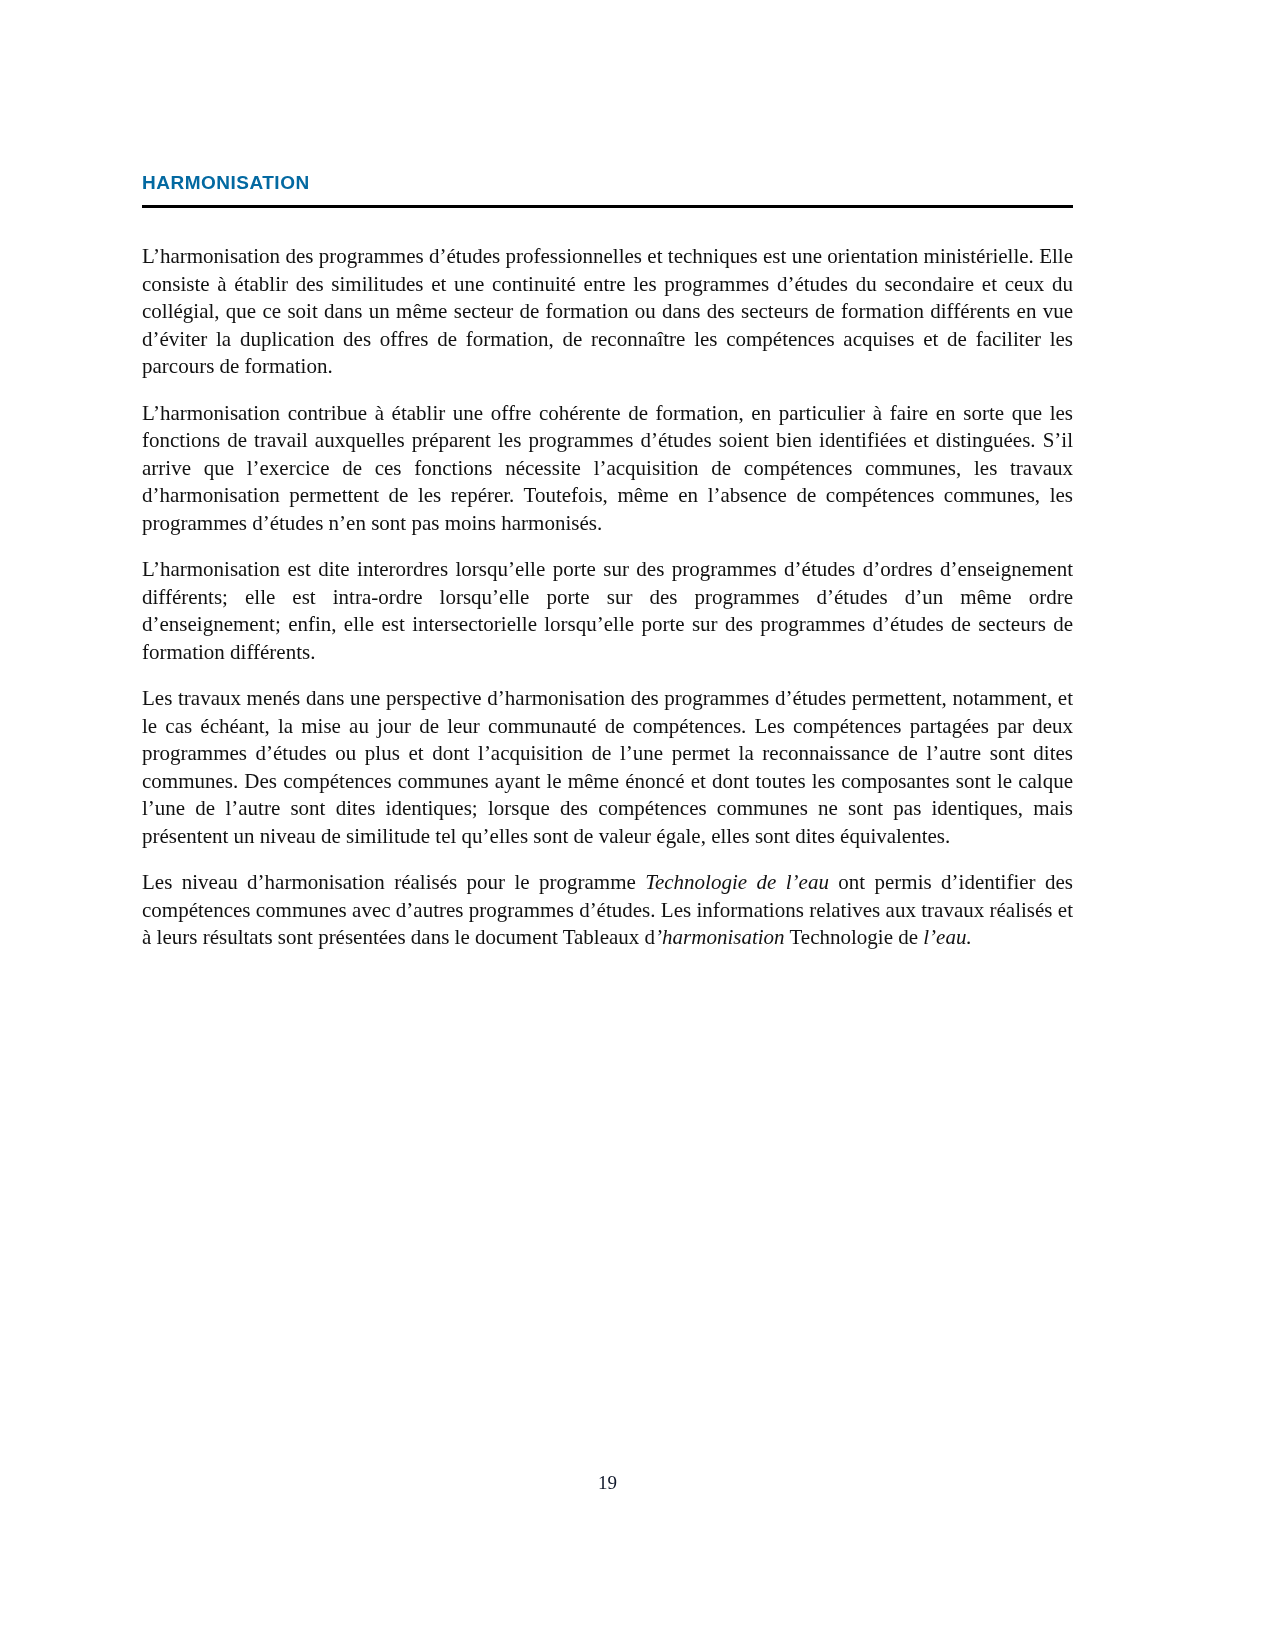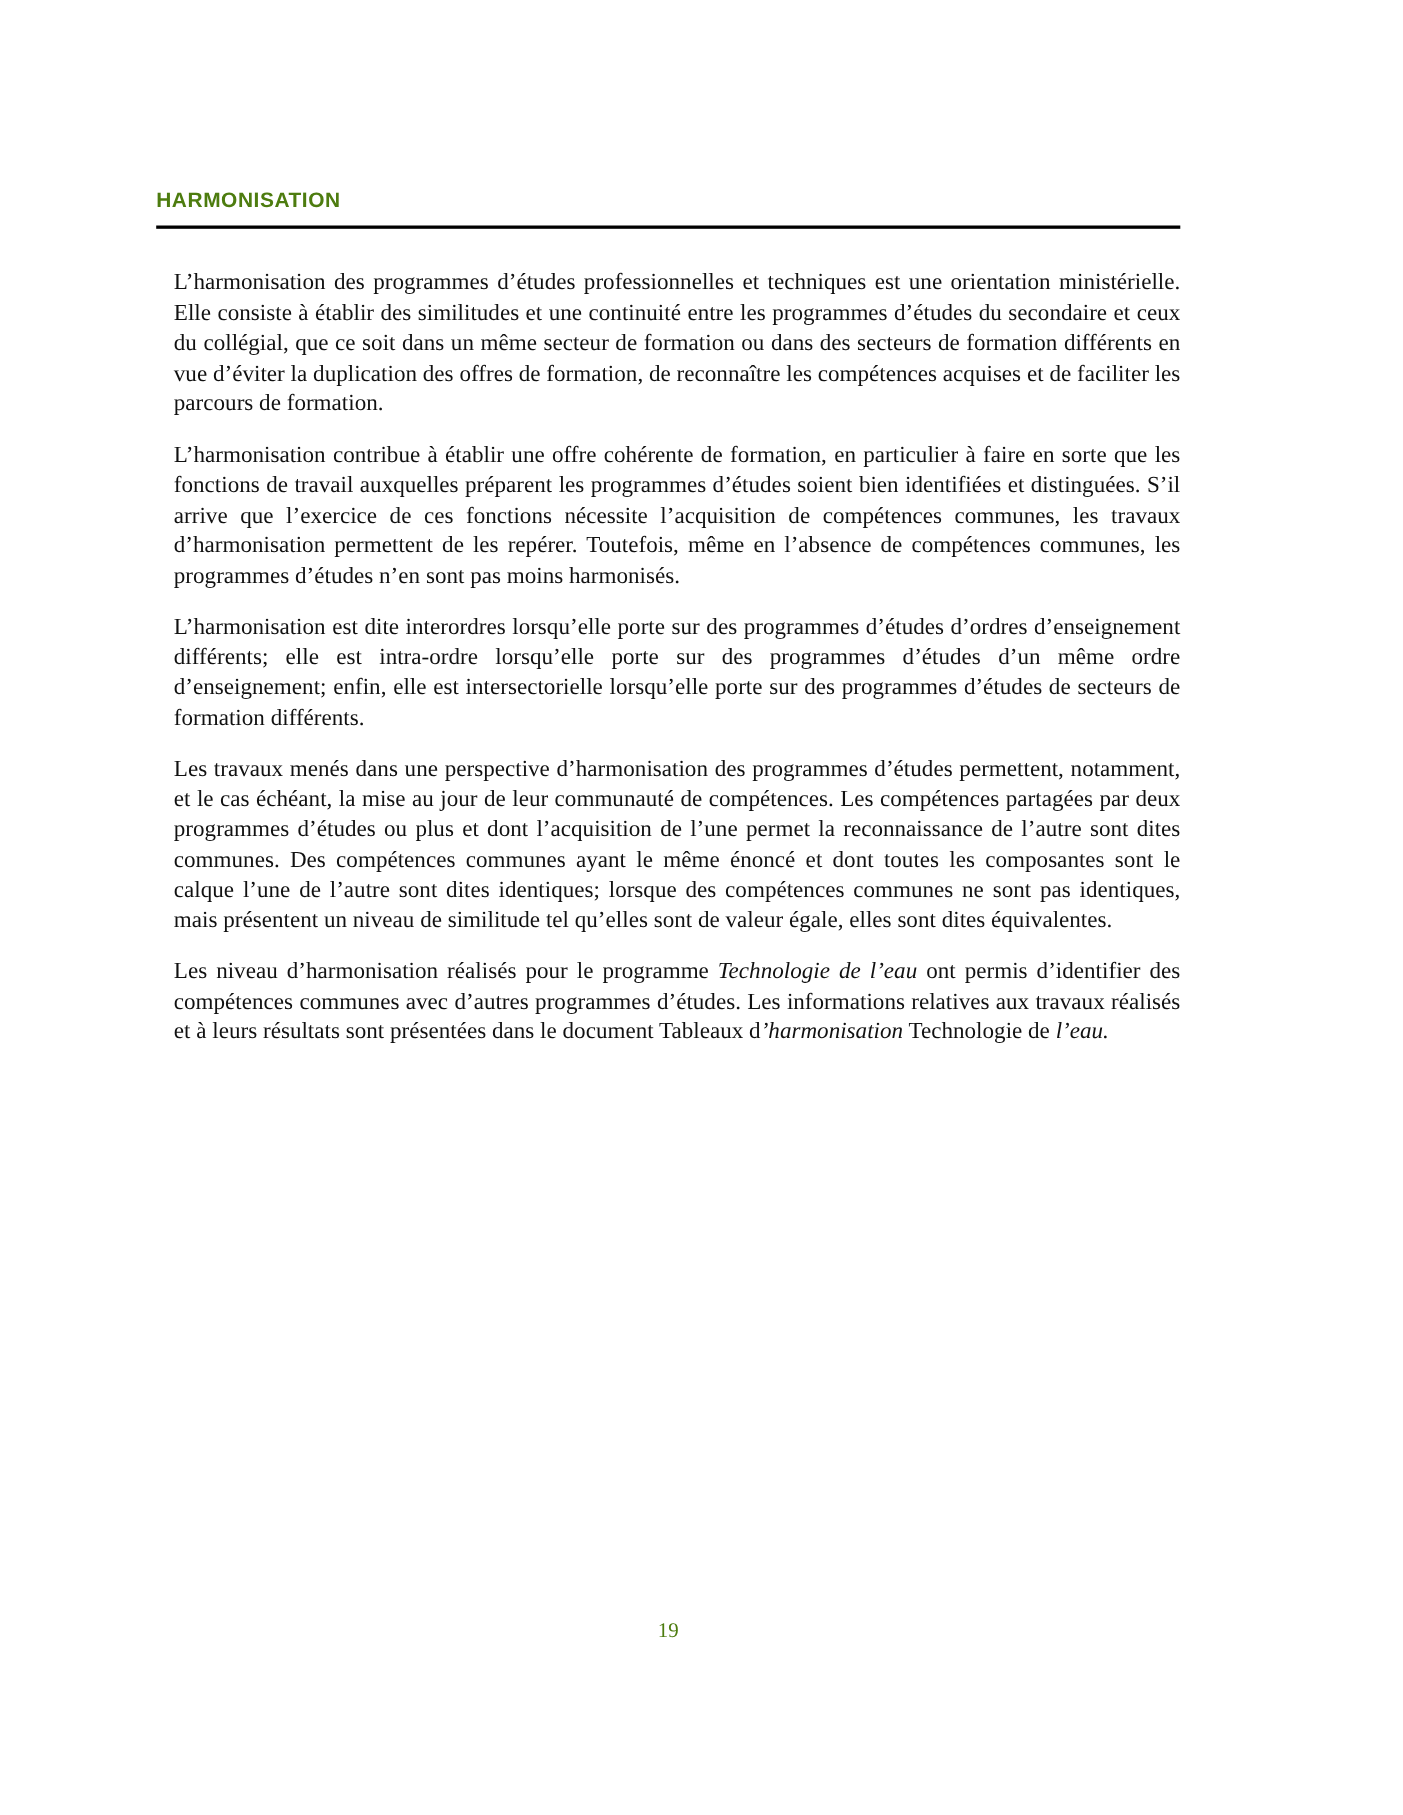--- a/index.html
+++ b/index.html
@@ -22,50 +22,50 @@
     left: 142px;
     width: 931px;
   }
   .doc-title {
     margin: 0;
     font-family: "Liberation Sans", sans-serif;
     font-weight: bold;
     font-size: 19px;
     line-height: 22px;
     letter-spacing: 0.5px;
-    color: #4d7c0f;
+    color: #0369a1;
   }
   .title-rule {
     margin-top: 11px;
     height: 3px;
     background: #000000;
   }
   .body-text {
     position: absolute;
     top: 243px;
     left: 142px;
     width: 931px;
   }
   .body-text p {
-    margin: 0 0 19px 16px;
+    margin: 0 0 19px 0;
     font-size: 21px;
     line-height: 27.5px;
     text-align: justify;
     text-justify: inter-word;
   }
   .body-text em {
   }
   .page-number {
     position: absolute;
     top: 1472px;
     left: 142px;
     width: 931px;
     text-align: center;
     font-size: 19px;
-    color: #4d7c0f;
+    color: #0f172a;
   }
 </style>
 </head>
 <body>
 
 <div class="page">
   <div class="header">
     <h1 class="doc-title">HARMONISATION</h1>
     <div class="title-rule"></div>
   </div>

